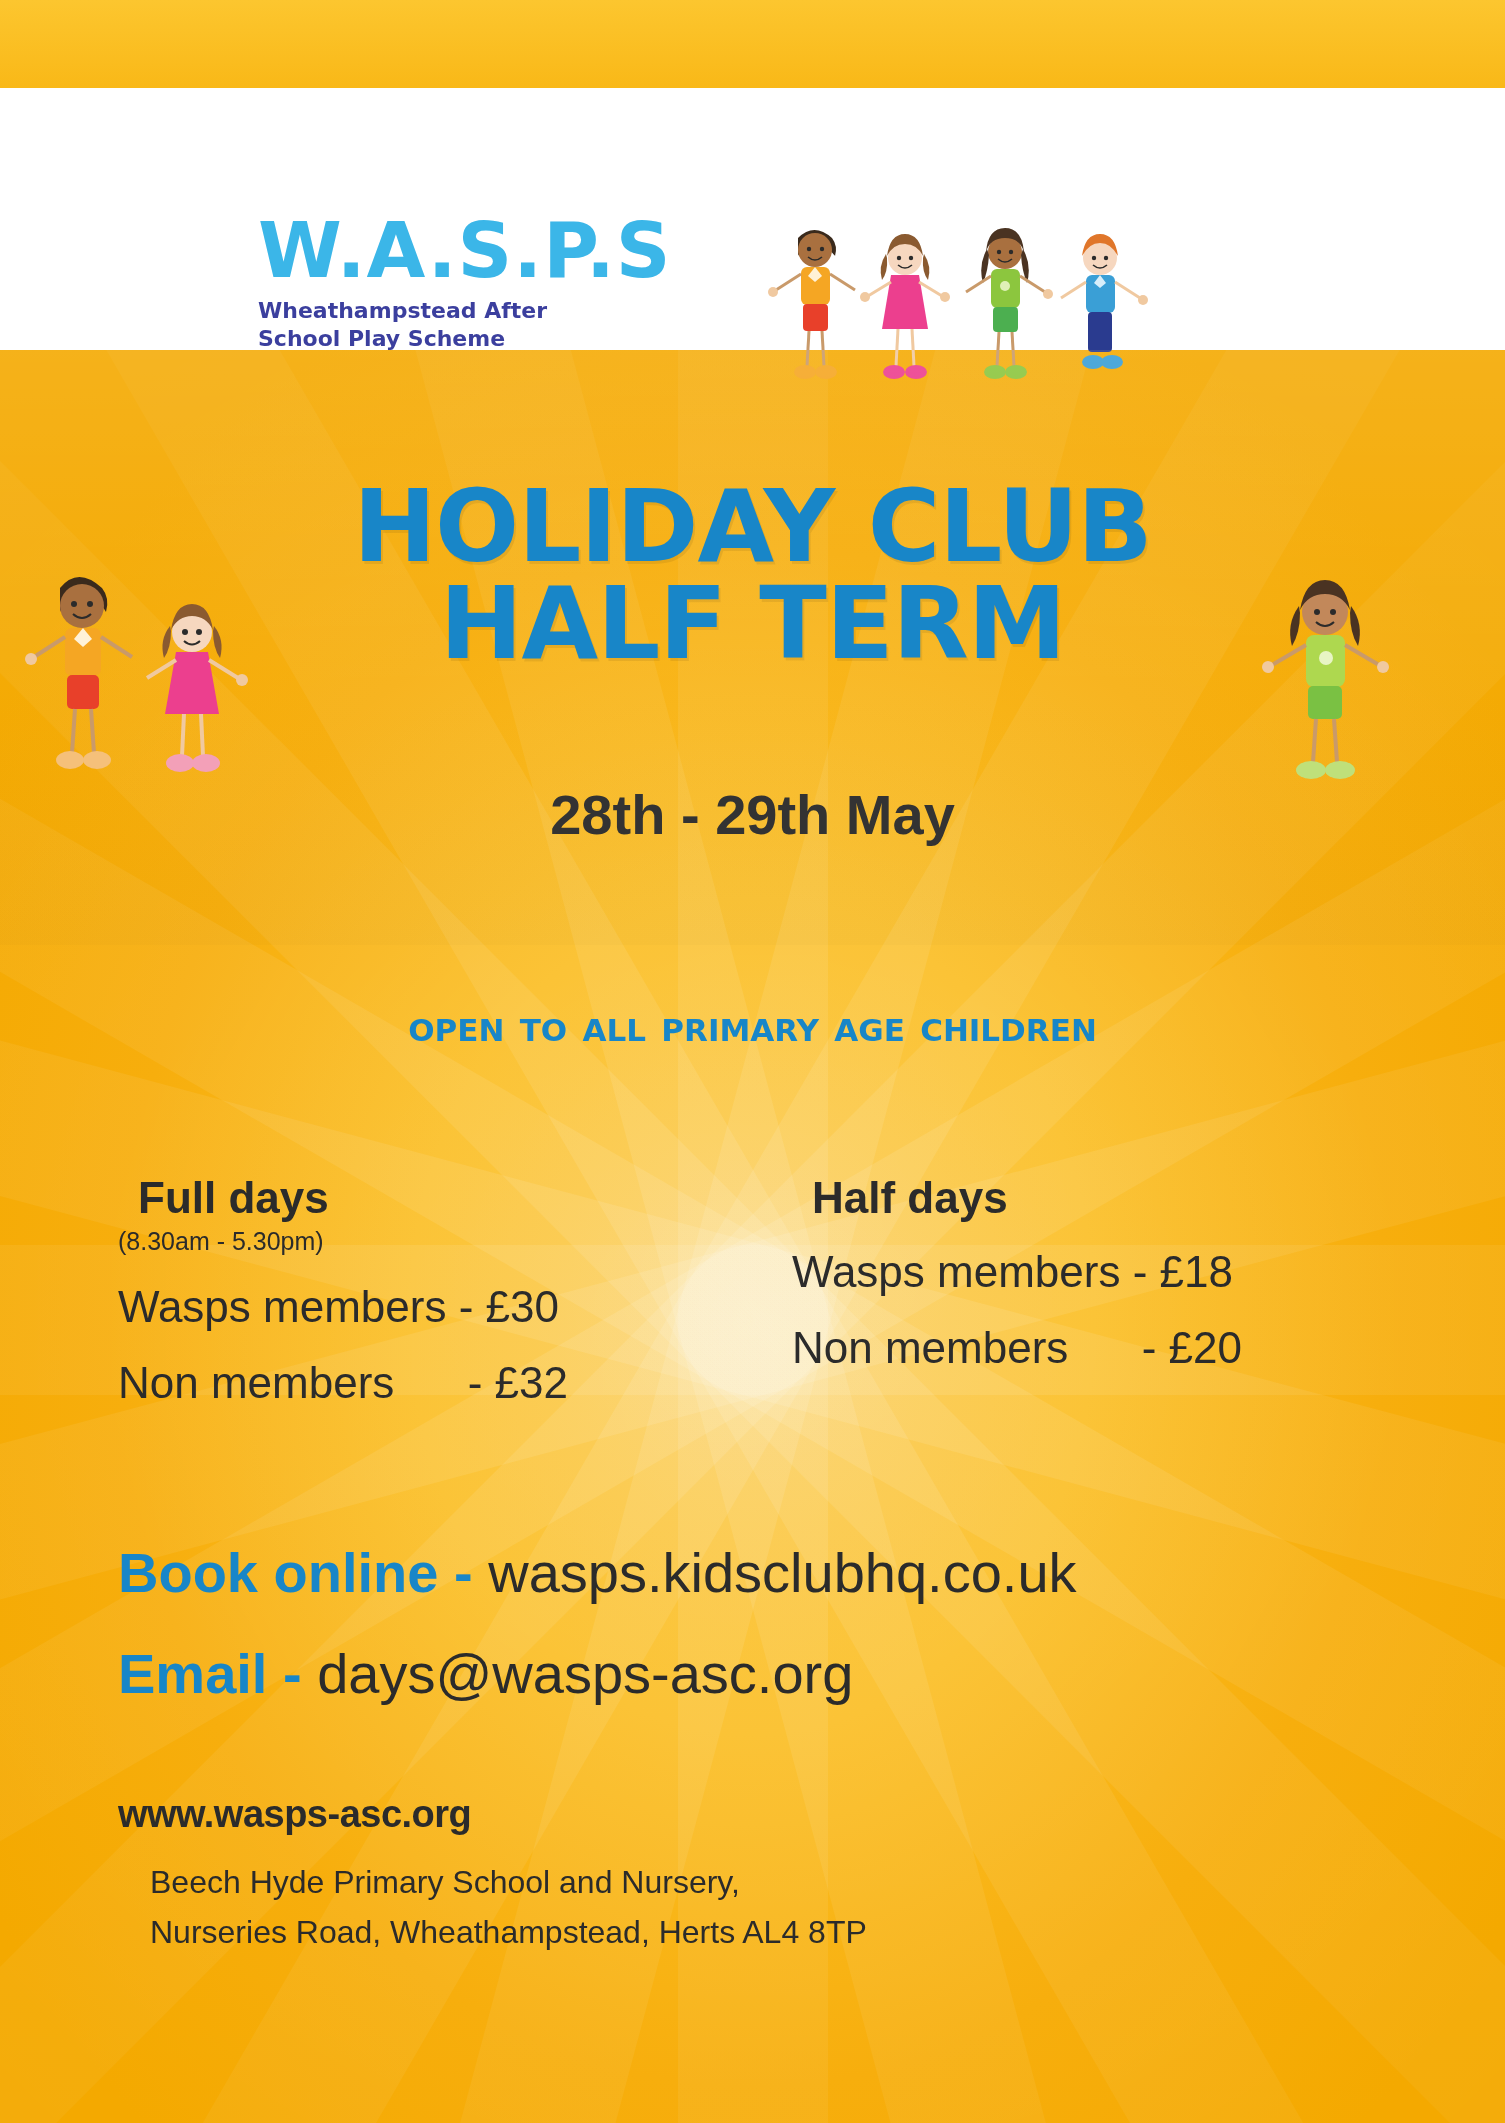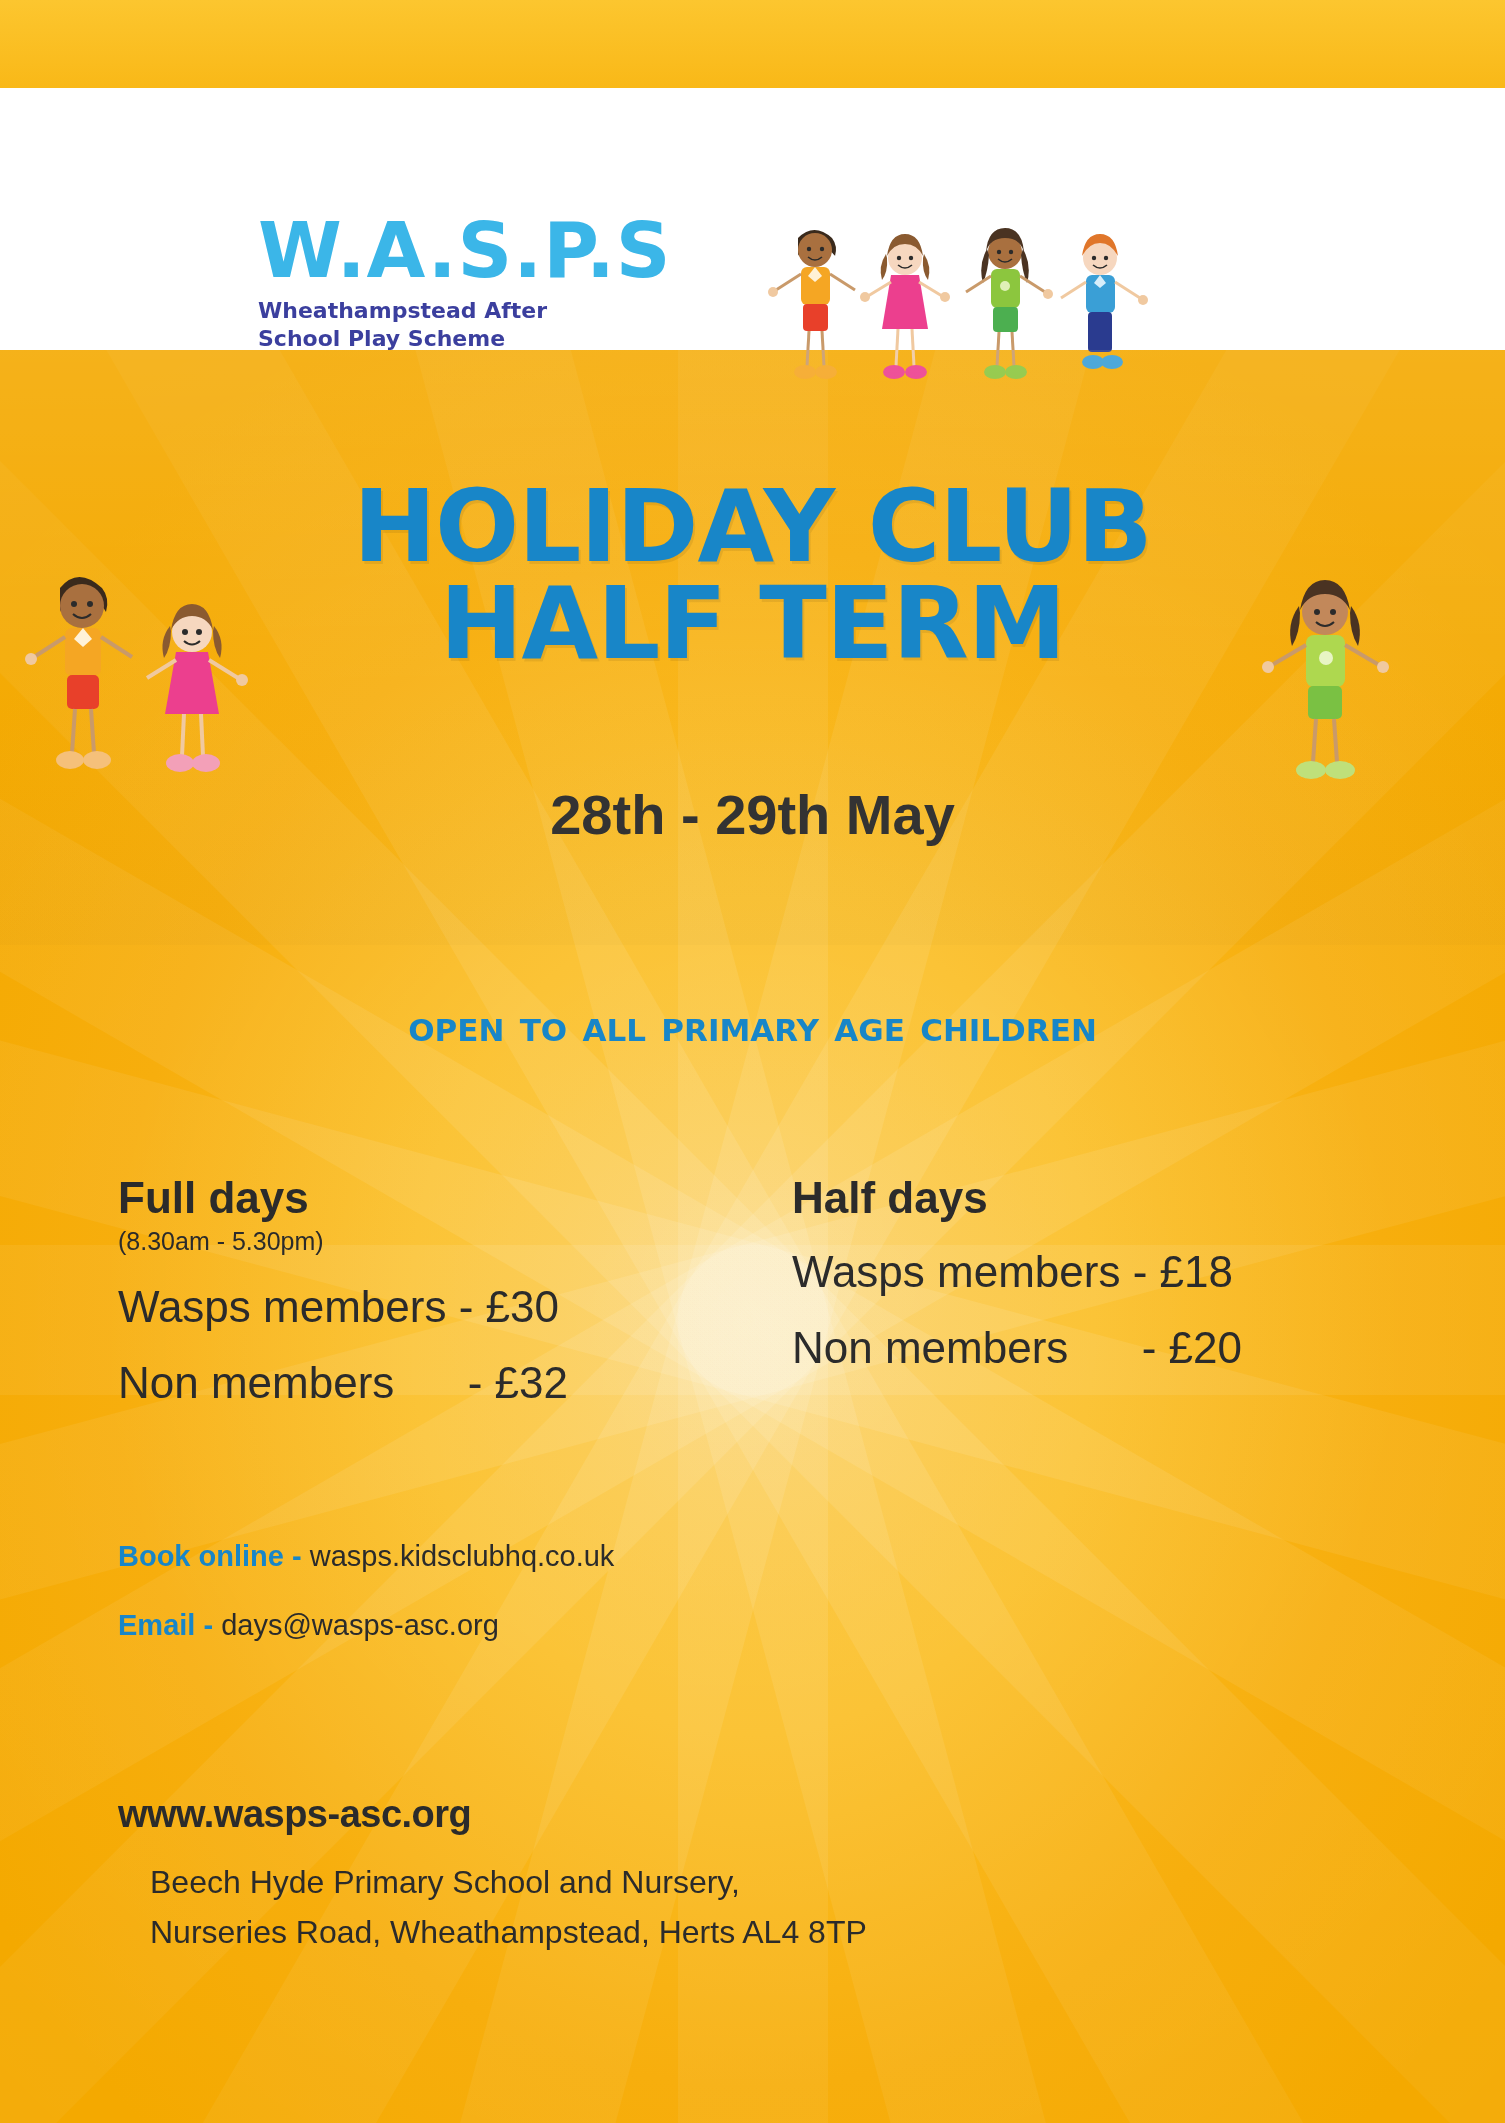--- a/index.html
+++ b/index.html
@@ -153,20 +153,21 @@
     width: 1280px;
     display: flex;
   }
   .pricecol { width: 50%; }
   .pricecol.second { padding-left: 68px; }
   .price-head {
     font-size: 44px;
     font-weight: bold;
     color: #2b2b2b;
     line-height: 1.05;
+    margin-left: 20px;
   }
   .price-times {
     margin-top: 6px;
     font-size: 25px;
     color: #2b2b2b;
   }
   .price-row {
     margin-top: 26px;
     font-size: 44px;
     color: #2b2b2b;
@@ -174,21 +175,21 @@
   }
 
   .contact {
     position: absolute;
     left: 118px;
     top: 1540px;
     width: 1280px;
   }
   .contact-row {
     margin-bottom: 36px;
-    font-size: 29px;
+    font-size: 56px;
     color: #2b2b2b;
   }
   .contact-label {
     color: #1886c8;
     font-weight: bold;
   }
 
   .footer {
     position: absolute;
     left: 118px;

